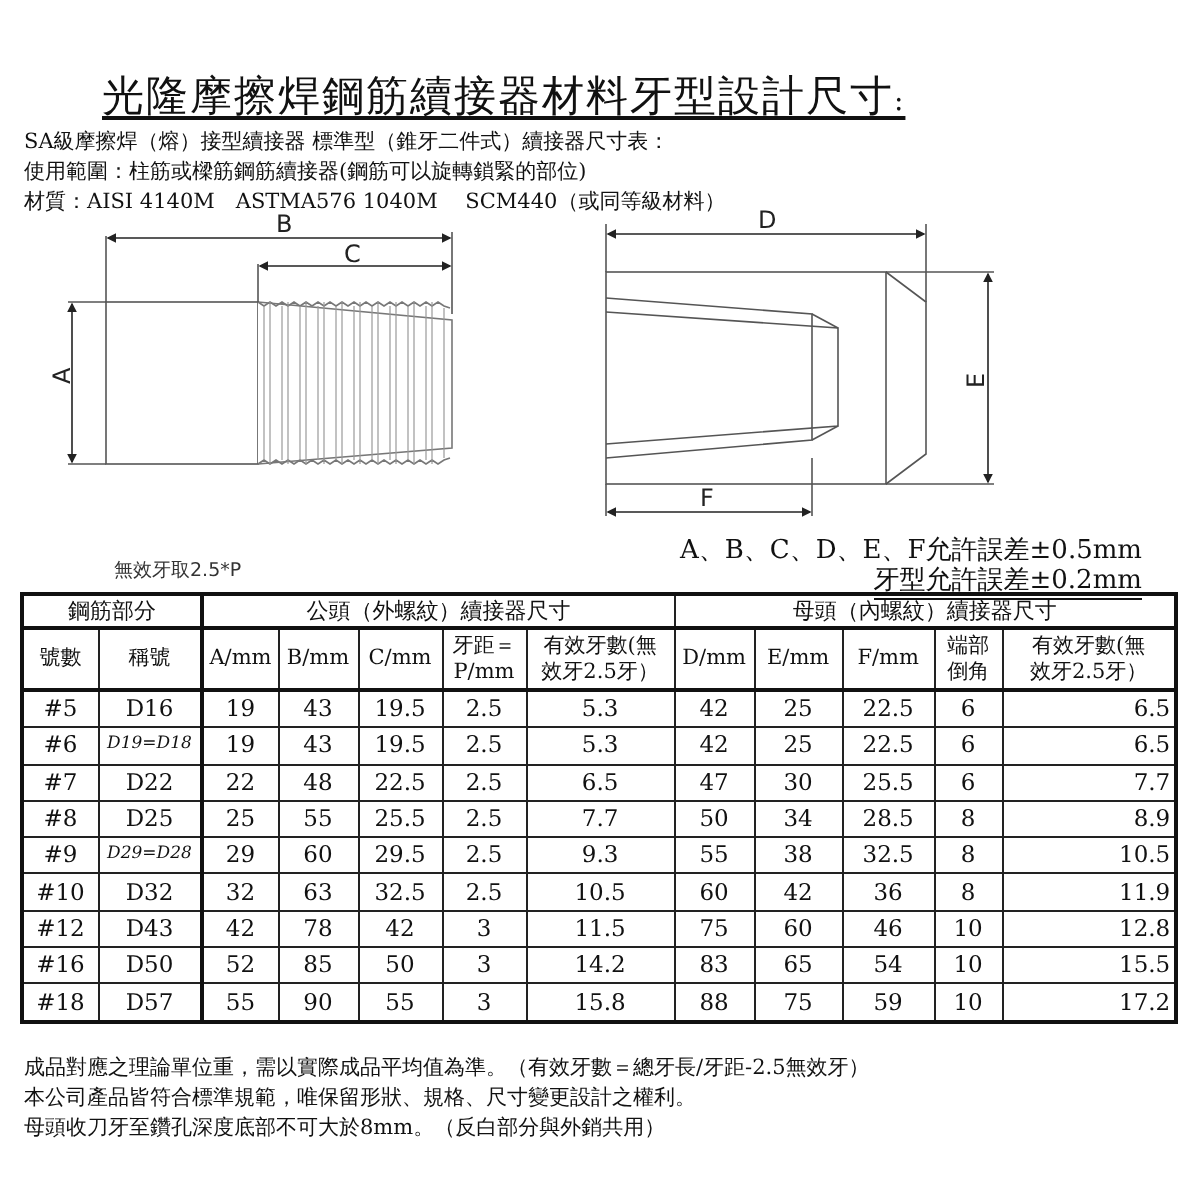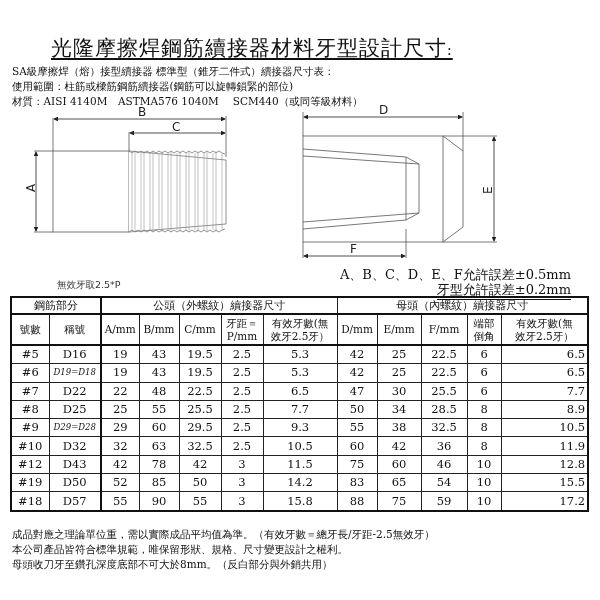--- a/index.html
+++ b/index.html
@@ -252,21 +252,21 @@
         <td>42</td>
         <td>3</td>
         <td>11.5</td>
         <td>75</td>
         <td>60</td>
         <td>46</td>
         <td>10</td>
         <td class="right">12.8</td>
       </tr>
       <tr>
-        <td>#19</td>
+        <td>#16</td>
         <td class="gsep">D50</td>
         <td>52</td>
         <td>85</td>
         <td>50</td>
         <td>3</td>
         <td>14.2</td>
         <td>83</td>
         <td>65</td>
         <td>54</td>
         <td>10</td>

